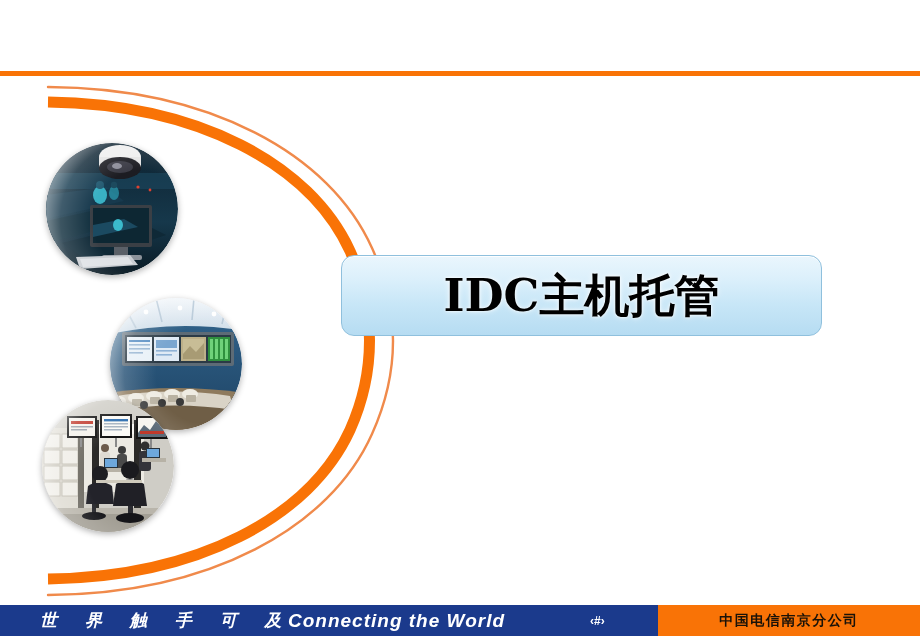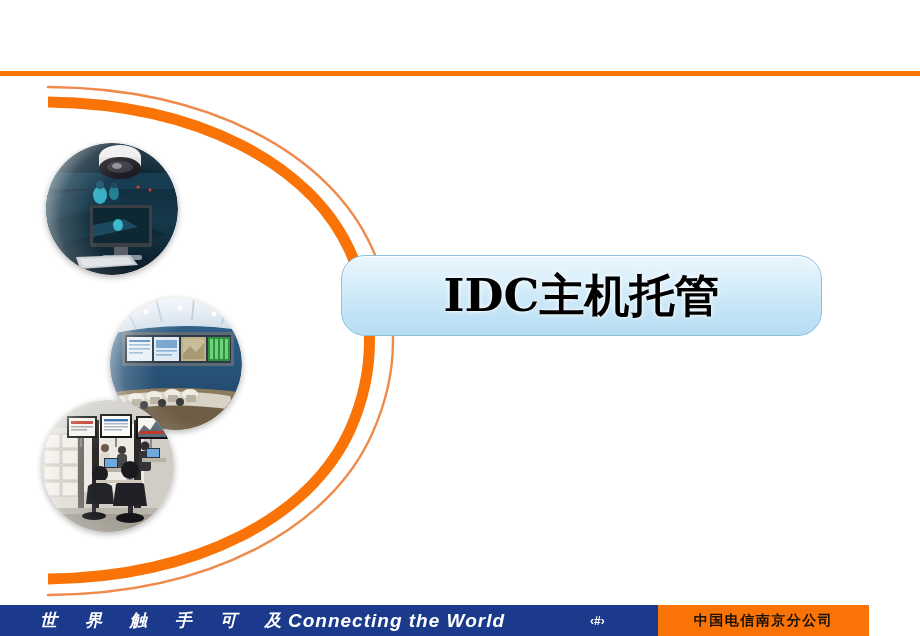--- a/index.html
+++ b/index.html
@@ -118,21 +118,21 @@
     pointer-events: none;
   }
 
   
   .title-plate {
     position: absolute;
     left: 341px;
     top: 255px;
     width: 479px;
     height: 79px;
-    border-radius: 24px;
+    border-radius: 13px;
     border: 1px solid #8fc0dd;
     background: linear-gradient(to bottom,
         #eaf6fd 0%,
         #dcf0fb 28%,
         #c7e6f7 62%,
         #b6dcf2 100%);
     box-shadow: inset 0 1px 0 rgba(255,255,255,0.9);
     display: flex;
     align-items: center;
     justify-content: center;
@@ -192,21 +192,21 @@
     position: absolute;
     left: 590px;
     font-family: "Liberation Sans", sans-serif;
     font-size: 12px;
     font-weight: bold;
     color: #ffffff;
     white-space: nowrap;
   }
   .footer-right {
     position: relative;
-    width: 211px;
+    width: 262px;
     height: 31px;
     background: #f97306;
     display: flex;
     align-items: center;
     justify-content: center;
   }
   .footer-company {
     font-family: "DejaVu Sans", "Liberation Sans", sans-serif;
     font-size: 14px;
     font-weight: bold;

